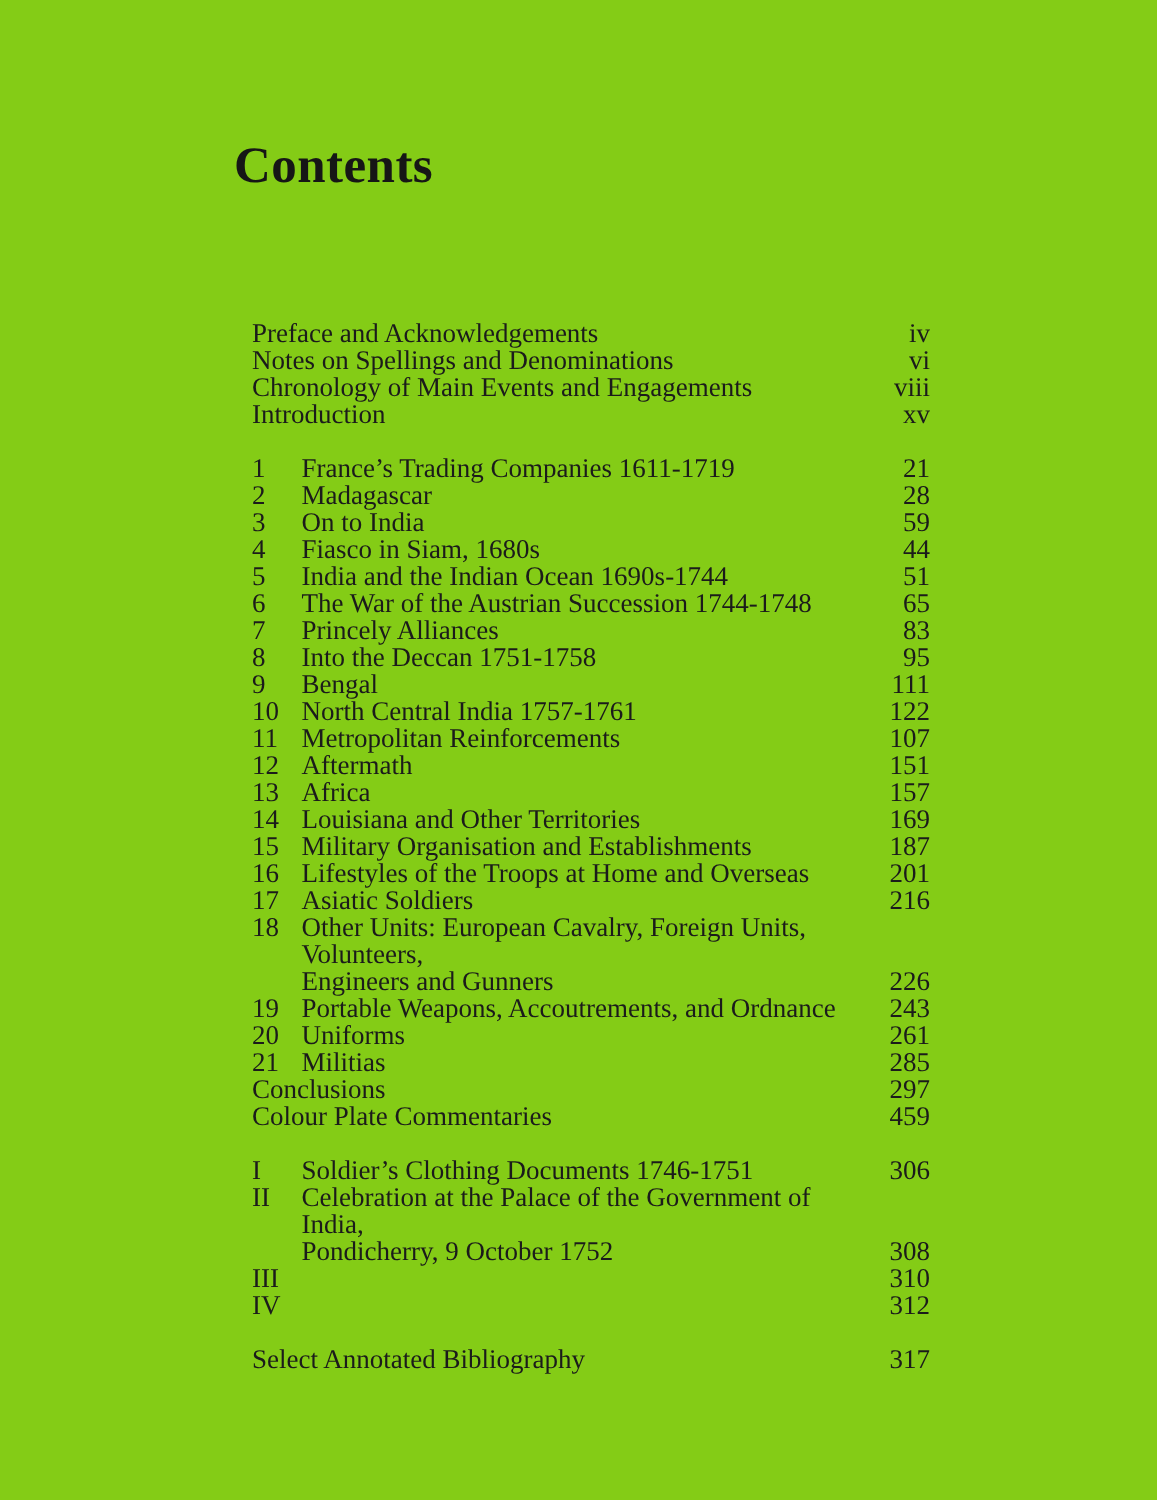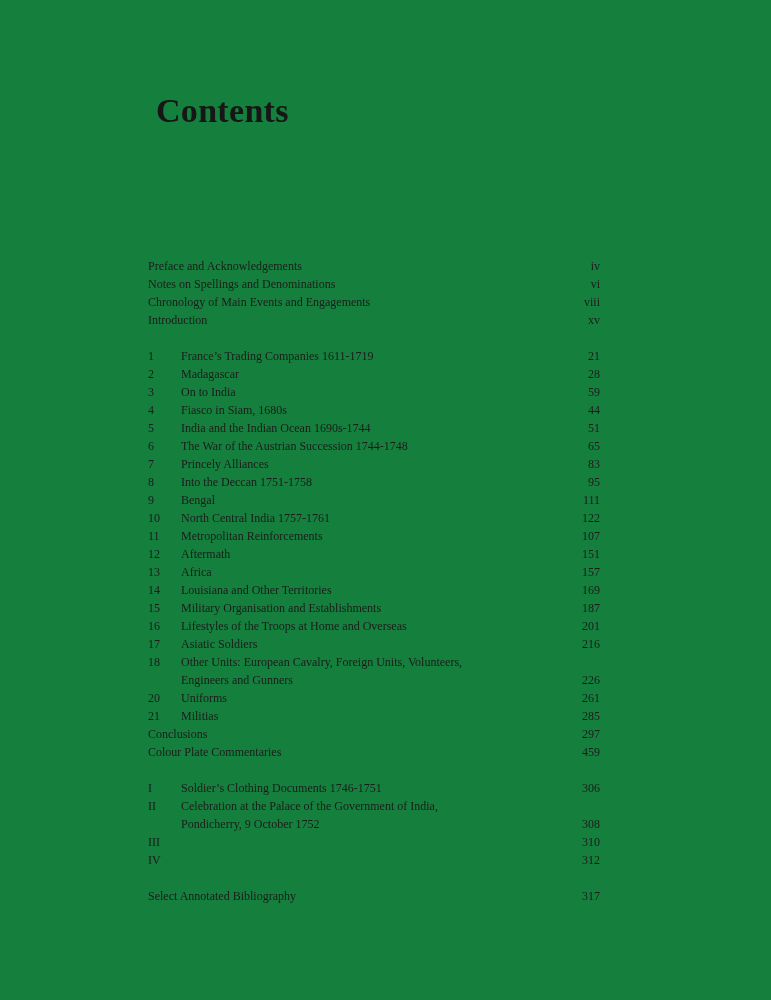--- a/index.html
+++ b/index.html
@@ -6,36 +6,35 @@
   html, body {
     width: 771px; height: 1000px;
     background: #ffffff;
   }
   body {
     font-family: "Liberation Serif", "DejaVu Serif", serif;
     color: #1b1b1b;
     position: relative;
     font-feature-settings: "onum";
   }
-  .page { position: absolute; inset: 0; background: #15803d; }
+  .page { position: absolute; inset: 0; background: #84cc16; }
   .title {
     position: absolute;
     left: 156px; top: 92px;
     font-size: 34px;
     font-weight: 700;
     letter-spacing: 0.3px;
     color: #161616;
   }
   .toc {
     position: absolute;
-    left: 148px; top: 213px;
+    left: 168px; top: 213px;
     width: 452px;
-    font-size: 12px;
+    font-size: 18px;
     line-height: 18px;
-    margin-top: 44px;
   }
   .toc-section { margin-top: 18px; }
   .toc-section:first-child { margin-top: 0; }
   .row {
     display: grid;
     grid-template-columns: 33px 1fr 40px;
   }
   .row .num { grid-column: 1; }
   .row .text { grid-column: 2; white-space: pre-line; }
   .row.plain .text { grid-column: 1 / 3; }
@@ -155,20 +154,25 @@
           <span class="text">Asiatic Soldiers</span>
           <span class="pg">216</span>
         </div>
         <div class="row">
           <span class="num">18</span>
           <span class="text">Other Units: European Cavalry, Foreign Units, Volunteers,
 Engineers and Gunners</span>
           <span class="pg">226</span>
         </div>
         <div class="row">
+          <span class="num">19</span>
+          <span class="text">Portable Weapons, Accoutrements, and Ordnance</span>
+          <span class="pg">243</span>
+        </div>
+        <div class="row">
           <span class="num">20</span>
           <span class="text">Uniforms</span>
           <span class="pg">261</span>
         </div>
         <div class="row">
           <span class="num">21</span>
           <span class="text">Militias</span>
           <span class="pg">285</span>
         </div>
         <div class="row plain">

